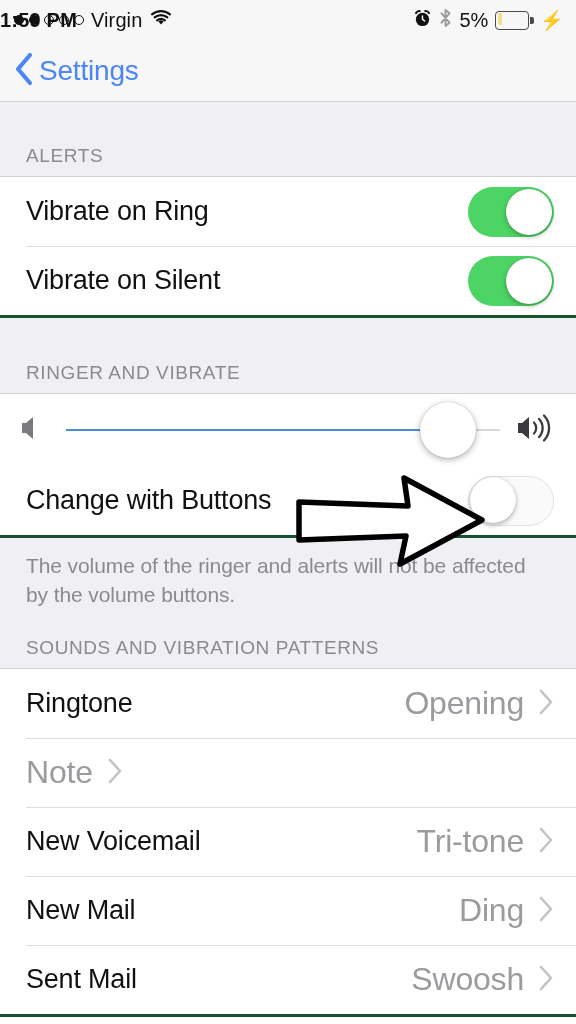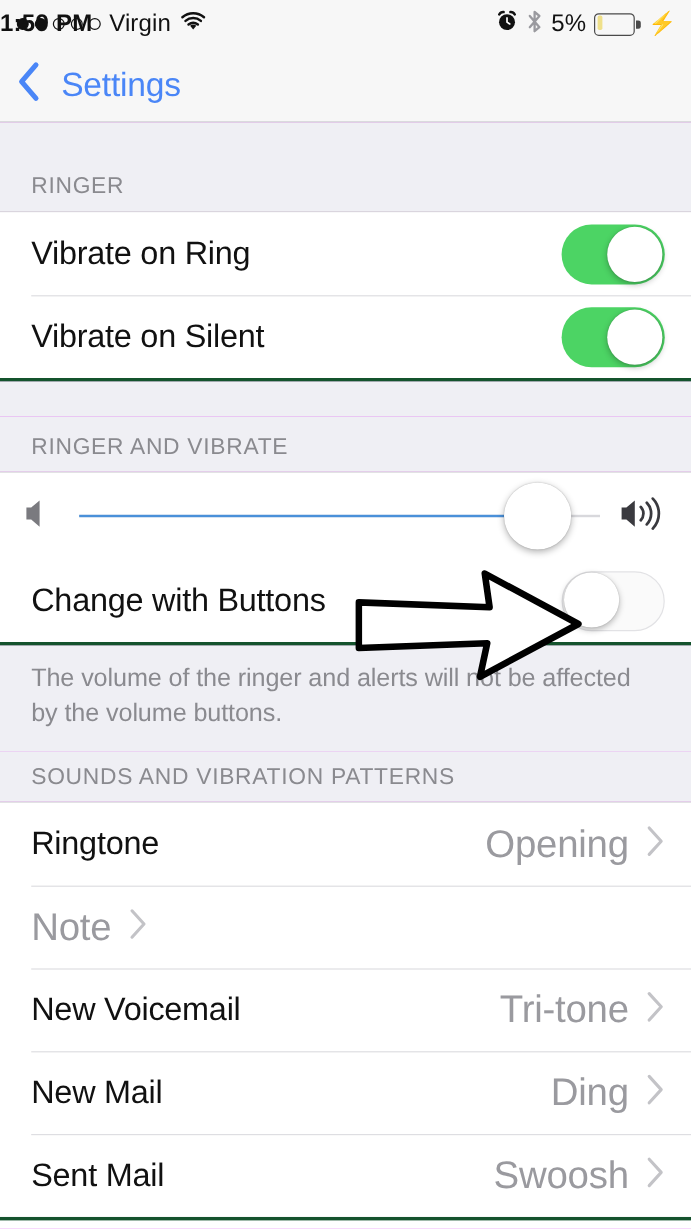--- a/index.html
+++ b/index.html
@@ -44,21 +44,21 @@
     background:#4a4a4a; border-radius:0 2px 2px 0;
   }
   .bolt{ font-size:19px; color:#111; line-height:1; }
 
   
   .navbar{
     position:relative; height:62px; background:#f7f7f7;
     border-bottom:1px solid #d3d3d6; display:flex; align-items:center;
   }
   .back{
-    position:absolute; left:13px; display:flex; align-items:center; gap:16px;
+    position:absolute; left:13px; display:flex; align-items:center; gap:4px;
     color:#3478f6; cursor:pointer;
   }
   .back-label{ font-size:28px; color:#4a86f7; letter-spacing:-.2px; }
   .nav-title{
     position:absolute; left:0; right:0; text-align:center;
     font-size:27px; font-weight:bold; color:#111; letter-spacing:-.2px;
   }
 
   
   .section-head{
@@ -176,21 +176,21 @@
       <span>
         <svg width="22" height="36" viewBox="0 0 22 36" aria-hidden="true">
           <path d="M17 4L5 18l12 14" stroke="#4a86f7" stroke-width="4.2" fill="none" stroke-linecap="round" stroke-linejoin="round"></path>
         </svg>
       </span>
       <span class="back-label">Settings</span>
     </div>
   </div>
 
   <div class="gap" style="height:28px"></div>
-  <div class="section-head" style="height:46px">RINGER</div>
+  <div class="section-head" style="height:46px">ALERTS</div>
 
   <div class="group">
     <div class="row">
       <span class="row-label">Vibrate on Ring</span>
       <span class="toggle on">
           <span class="knob"></span>
         </span>
     </div>
     <div class="row">
       <span class="row-label">Vibrate on Silent</span>

